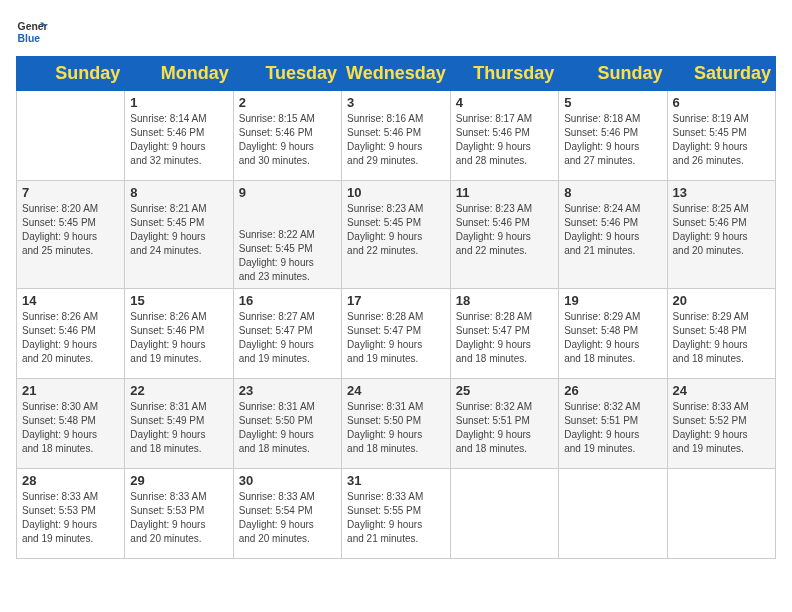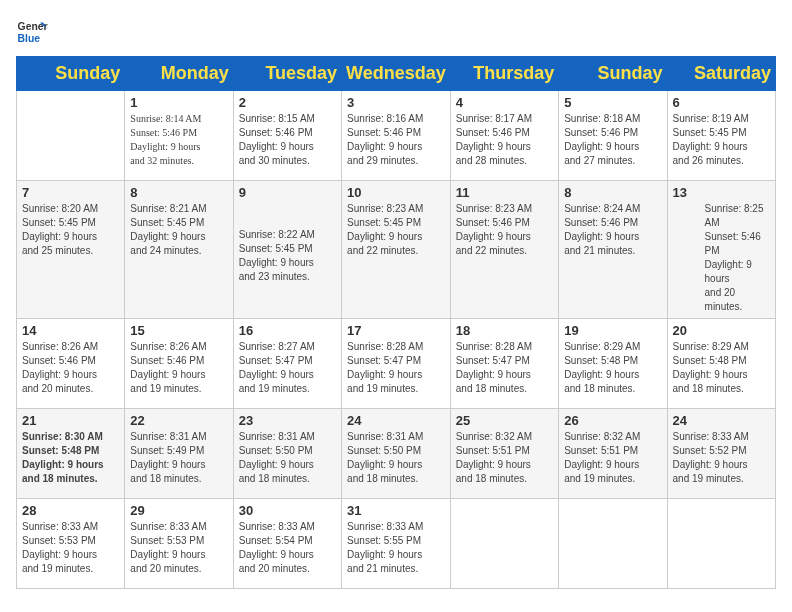--- a/index.html
+++ b/index.html
@@ -112,21 +112,21 @@
         <th>Thursday</th>
         <th>Sunday</th>
         <th>Saturday</th>
       </tr>
   </thead>
   <tbody id="calendar-body">
       <tr>
         <td class="empty-cell"></td>
         <td>
           <span class="day-number">1</span>
-          <div class="day-info" style="white-space: pre-line; font-family: Liberation Serif, serif;">Sunrise: 8:14 AM
+          <div class="day-info" style="white-space: pre-line;">Sunrise: 8:14 AM
 Sunset: 5:46 PM
 Daylight: 9 hours
 and 32 minutes.</div>
         </td>
         <td>
           <span class="day-number">2</span>
           <div class="day-info" style="white-space: pre-line;">Sunrise: 8:15 AM
 Sunset: 5:46 PM
 Daylight: 9 hours
 and 30 minutes.</div>
@@ -198,21 +198,21 @@
         </td>
         <td>
           <span class="day-number">8</span>
           <div class="day-info" style="white-space: pre-line;">Sunrise: 8:24 AM
 Sunset: 5:46 PM
 Daylight: 9 hours
 and 21 minutes.</div>
         </td>
         <td>
           <span class="day-number">13</span>
-          <div class="day-info" style="white-space: pre-line; margin-left: 32px;">Sunrise: 8:25 AM
+          <div class="day-info" style="white-space: pre-line;">Sunrise: 8:25 AM
 Sunset: 5:46 PM
 Daylight: 9 hours
 and 20 minutes.</div>
         </td>
       </tr>
       <tr>
         <td>
           <span class="day-number">14</span>
           <div class="day-info" style="white-space: pre-line;">Sunrise: 8:26 AM
 Sunset: 5:46 PM
@@ -258,21 +258,21 @@
           <span class="day-number">20</span>
           <div class="day-info" style="white-space: pre-line;">Sunrise: 8:29 AM
 Sunset: 5:48 PM
 Daylight: 9 hours
 and 18 minutes.</div>
         </td>
       </tr>
       <tr>
         <td>
           <span class="day-number">21</span>
-          <div class="day-info" style="white-space: pre-line; font-weight: bold;">Sunrise: 8:30 AM
+          <div class="day-info" style="white-space: pre-line;">Sunrise: 8:30 AM
 Sunset: 5:48 PM
 Daylight: 9 hours
 and 18 minutes.</div>
         </td>
         <td>
           <span class="day-number">22</span>
           <div class="day-info" style="white-space: pre-line;">Sunrise: 8:31 AM
 Sunset: 5:49 PM
 Daylight: 9 hours
 and 18 minutes.</div>

